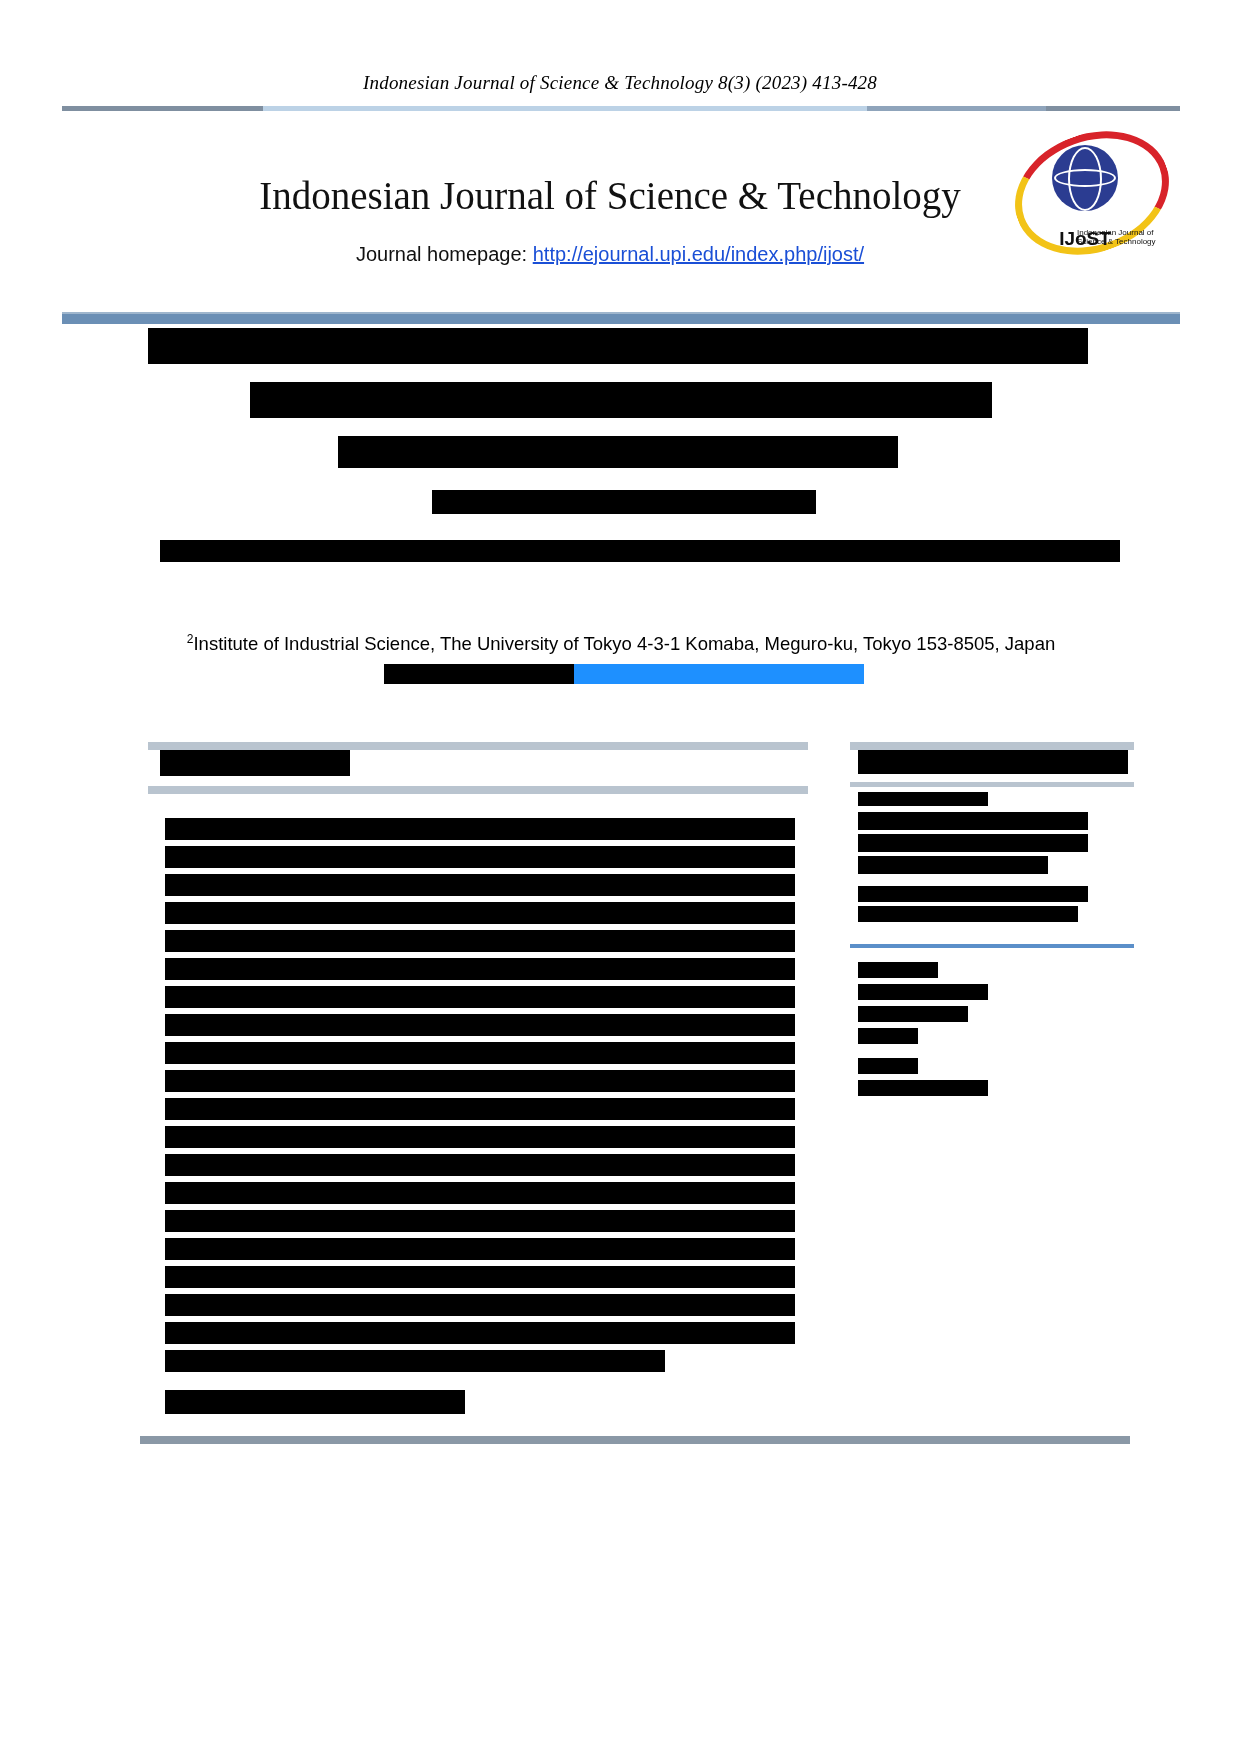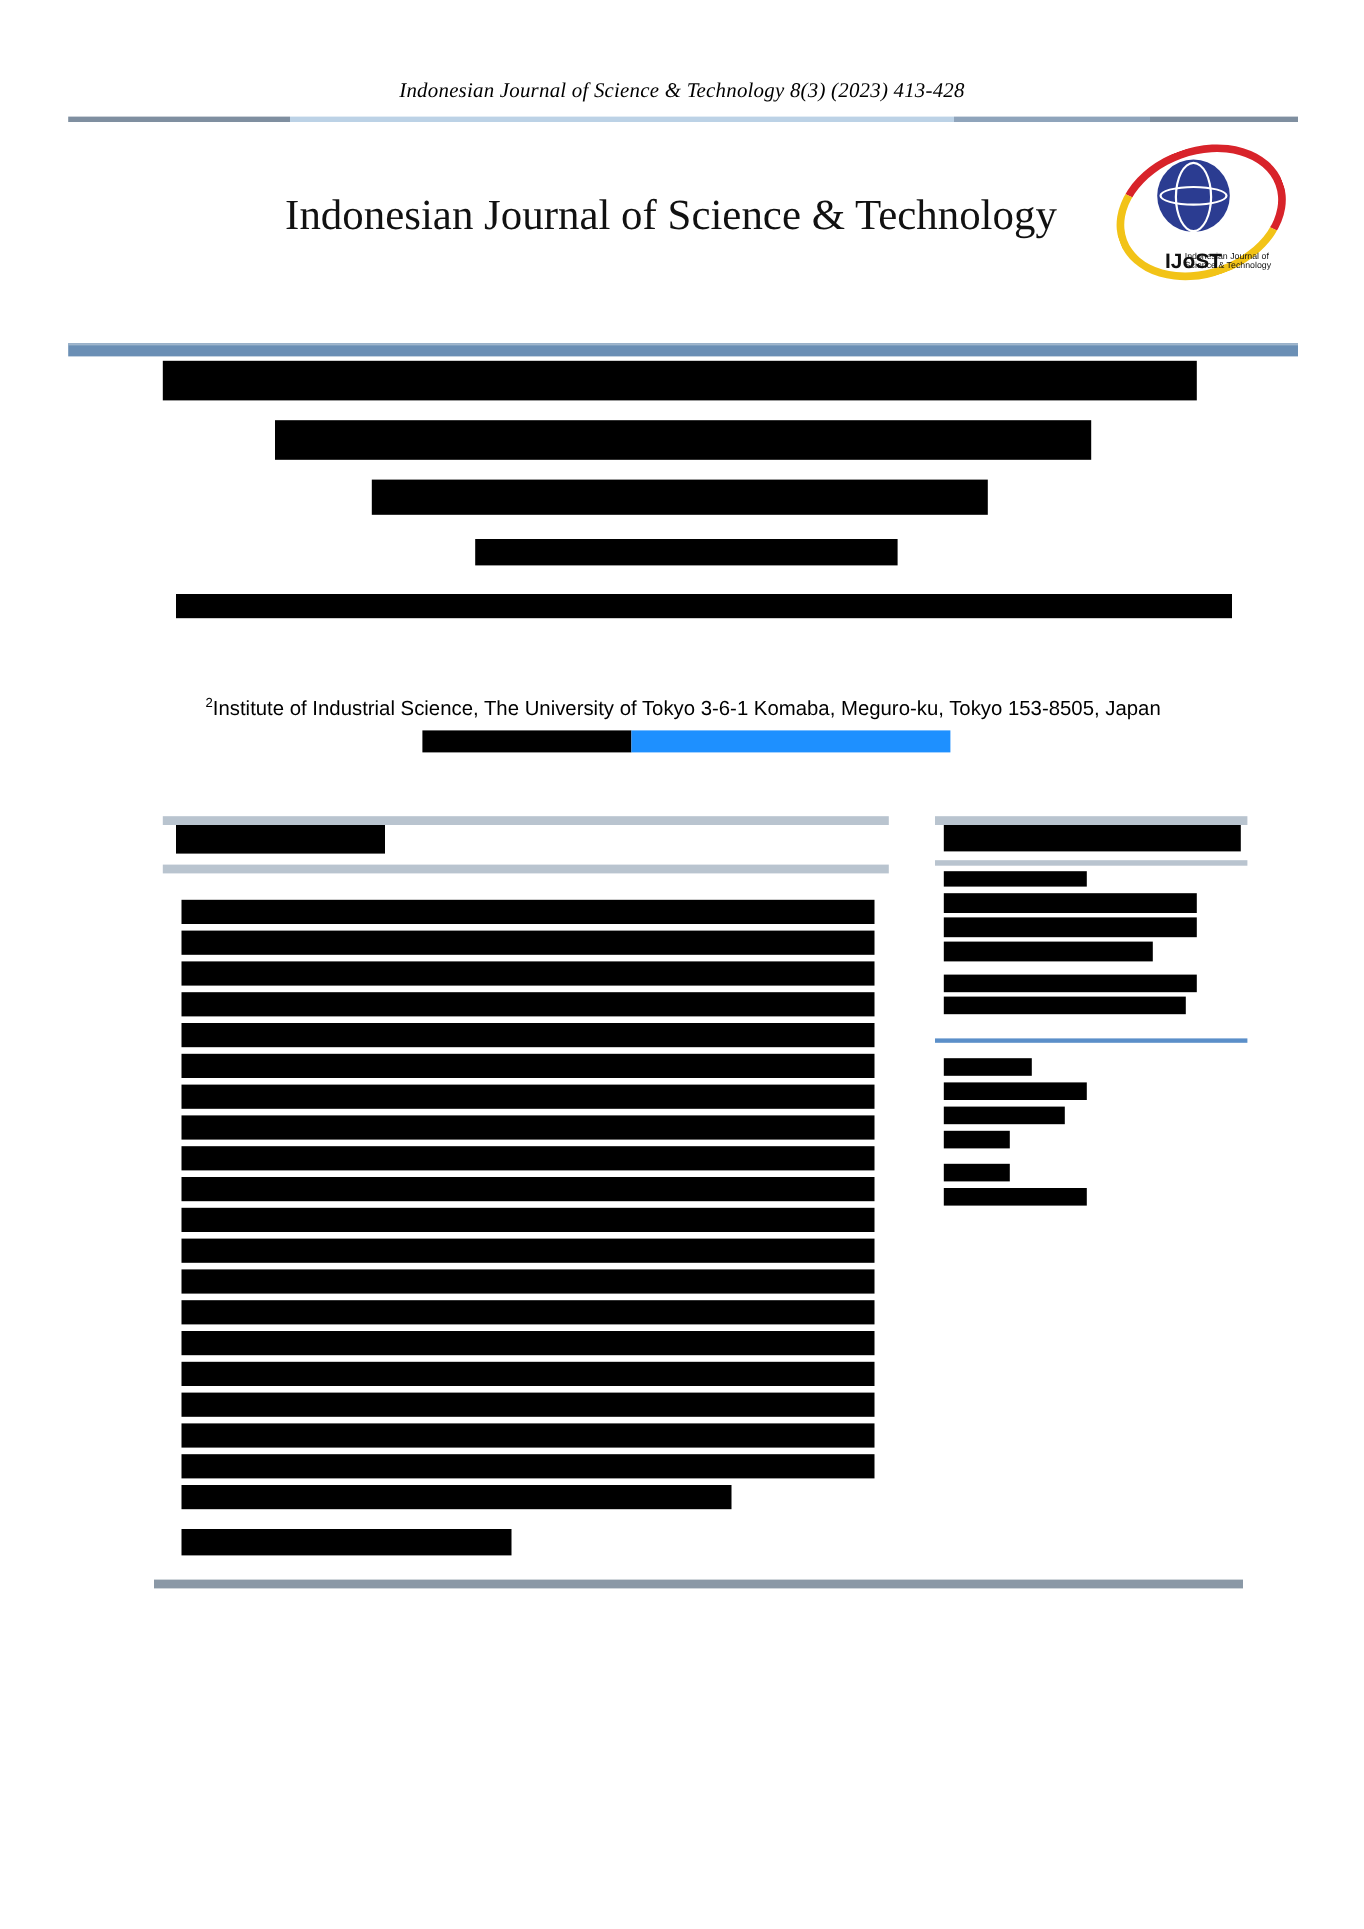--- a/index.html
+++ b/index.html
@@ -250,20 +250,24 @@
 <body>
 
 <div class="running-head">Indonesian Journal of Science &amp; Technology 8(3) (2023) 413-428</div>
 
 <div class="rule-top"></div>
 <div class="header-band">
 
 
   <div class="journal-title" style="top:64px;left:178px;">Indonesian Journal of Science &amp; Technology</div>
 
+  <div class="journal-homepage" style="top:132px;left:178px;">
+    <span>Journal homepage:</span>
+    <a href="#">http://ejournal.upi.edu/index.php/ijost/</a>
+  </div>
 
   <div class="ijost-logo" style="top:17px;left:943px;">
     <div class="ring-red"></div>
     <div class="ring-yellow"></div>
     <div class="globe"></div>
     <div class="ij-text">IJoST</div>
     <div class="ij-sub">Indonesian Journal of Science &amp; Technology</div>
   </div>
 </div>
 <div class="rule-bottom"></div>
@@ -313,14 +317,14 @@
     <div class="redact" style="left: 858px; top: 1080px; width: 130px; height: 16px;"></div>
     <div class="sec-rule" style="left: 148px; top: 742px; width: 660px; height: 8px; background: rgb(185, 196, 207);"></div>
     <div class="sec-rule" style="left: 148px; top: 786px; width: 660px; height: 8px; background: rgb(185, 196, 207);"></div>
     <div class="sec-rule" style="left: 850px; top: 742px; width: 284px; height: 8px; background: rgb(185, 196, 207);"></div>
     <div class="sec-rule" style="left: 850px; top: 782px; width: 284px; height: 5px; background: rgb(185, 196, 207);"></div>
     <div class="sec-rule" style="left: 850px; top: 944px; width: 284px; height: 4px; background: rgb(91, 143, 201);"></div>
     <div class="sec-rule" style="left: 140px; top: 1436px; width: 990px; height: 8px; background: rgb(138, 152, 166);"></div>
   </div>
 
 <div class="affiliation">
-  <sup>2</sup><span>Institute of Industrial Science, The University of Tokyo 3-6-1 Komaba, Meguro-ku, Tokyo 153-8505, Japan</span>
+  <sup>2</sup><span>Institute of Industrial Science, The University of Tokyo 4-3-1 Komaba, Meguro-ku, Tokyo 153-8505, Japan</span>
 </div>
 
 </body></html>

